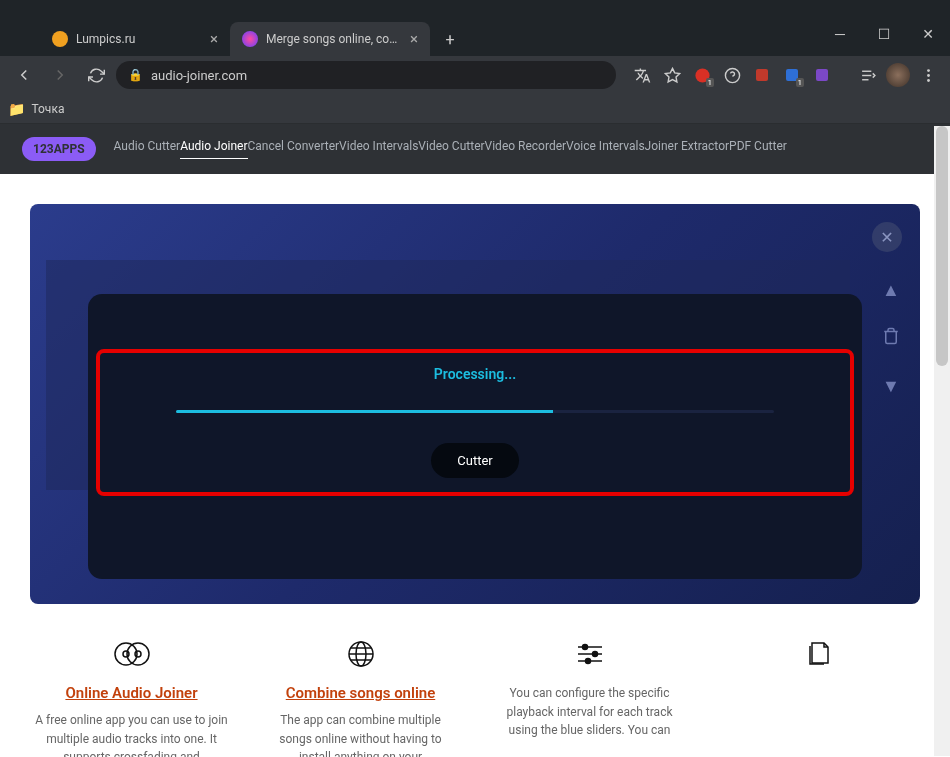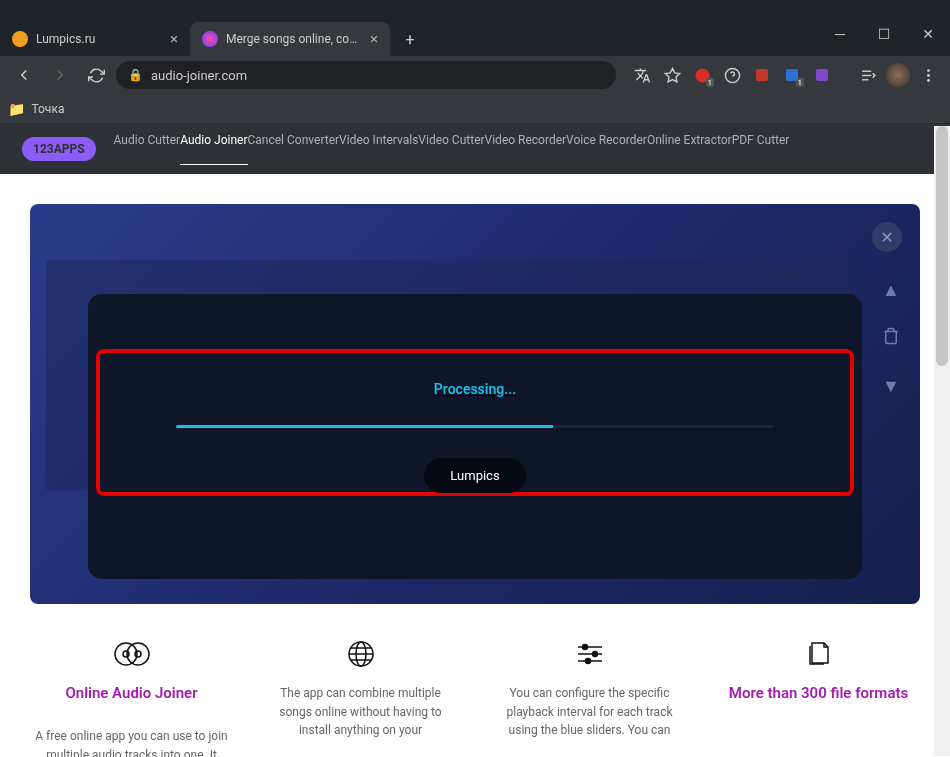--- a/index.html
+++ b/index.html
@@ -16,20 +16,21 @@
     }
     .titlebar {
       height: 18px;
       background: #1f2428;
     }
     .tabstrip {
       height: 38px;
       background: #1f2428;
       display: flex;
       align-items: flex-end;
+      padding-left: 40px;
     }
     .tab {
       height: 34px;
       display: flex;
       align-items: center;
       padding: 0 12px;
       gap: 8px;
       color: #ccc;
       font-size: 12px;
       min-width: 190px;
@@ -183,21 +184,21 @@
     .site-nav {
       display: flex;
       font-size: 12px;
     }
     .nav-link {
       color: #aab0b7;
     }
     .nav-link.active {
       color: #fff;
       border-bottom: 1px solid #fff;
-      padding-bottom: 17px;
+      padding-bottom: 5px;
     }
     .hero {
       margin: 30px 30px 0;
       background: linear-gradient(135deg, #2b3c8c 0%, #1e2a6b 50%, #15204f 100%);
       border-radius: 8px;
       height: 400px;
       position: relative;
     }
     .hero-close {
       position: absolute;
@@ -246,23 +247,22 @@
       right: 66px;
       top: 145px;
       height: 147px;
       border: 4px solid #e50000;
       border-radius: 8px;
     }
     .processing-wrap {
       position: absolute;
       left: 140px;
       right: 140px;
-      top: 177px;
+      top: 162px;
       text-align: center;
-      text-decoration: underline;
     }
     .processing-text {
       color: #1cbde0;
       font-size: 14px;
       font-weight: 600;
       margin-bottom: 28px;
     }
     .progress-bar {
       height: 3px;
       background: #1a2340;
@@ -298,22 +298,23 @@
       height: 36px;
       display: flex;
       align-items: center;
       justify-content: center;
       margin-bottom: 12px;
     }
     .feature-icon svg { stroke: #111; fill: none; stroke-width: 1.5; }
     .feature-title {
       font-size: 15px;
       font-weight: 600;
-      color: #a21caf;
-      margin-bottom: 25px;
+      color: #c2410c;
+      margin-bottom: 9px;
+      text-decoration: underline;
     }
     .feature-desc {
       font-size: 12px;
       color: #666;
       line-height: 1.55;
       padding: 0 4px;
     }
     .scrollbar {
       position: absolute;
       right: 0;
@@ -447,22 +448,22 @@
 <div class="page">
   <div class="site-header">
     <div class="logo-badge">123APPS</div>
     <div class="site-nav">
       <span class="nav-link">Audio Cutter</span>
       <span class="nav-link active">Audio Joiner</span>
       <span class="nav-link">Cancel Converter</span>
       <span class="nav-link">Video Intervals</span>
       <span class="nav-link">Video Cutter</span>
       <span class="nav-link">Video Recorder</span>
-      <span class="nav-link">Voice Recorder</span>
-      <span class="nav-link">Online Extractor</span>
+      <span class="nav-link">Voice Intervals</span>
+      <span class="nav-link">Joiner Extractor</span>
       <span class="nav-link">PDF Cutter</span>
     </div>
   </div>
 
   <div class="hero">
     <div class="hero-close">✕</div>
     <div class="hero-inner"></div>
     <div class="hero-sideicons">
       <span>▲</span>
       <span>
@@ -473,21 +474,21 @@
       </span>
       <span>▼</span>
     </div>
     <div class="overlay"></div>
     <div class="highlight-box"></div>
     <div class="processing-wrap">
       <div class="processing-text">Processing...</div>
       <div class="progress-bar">
         <div class="progress-fill"></div>
       </div>
-      <button class="cancel-btn">Lumpics</button>
+      <button class="cancel-btn">Cutter</button>
     </div>
   </div>
 
   <div class="features">
     <div class="feature">
       <div class="feature-icon">
         <svg width="40" height="30" viewBox="0 0 40 30">
             <circle cx="14" cy="15" r="11"></circle>
             <circle cx="14" cy="15" r="3"></circle>
             <circle cx="26" cy="15" r="11"></circle>
@@ -500,20 +501,21 @@
     <div class="feature">
       <div class="feature-icon">
         <svg width="30" height="30" viewBox="0 0 30 30">
             <circle cx="15" cy="15" r="12"></circle>
             <ellipse cx="15" cy="15" rx="5" ry="12"></ellipse>
             <line x1="3" y1="15" x2="27" y2="15"></line>
             <line x1="5" y1="9" x2="25" y2="9"></line>
             <line x1="5" y1="21" x2="25" y2="21"></line>
           </svg>
       </div>
+      <div class="feature-title">Combine songs online</div>
       <div class="feature-desc">The app can combine multiple songs online without having to install anything on your</div>
     </div>
     <div class="feature">
       <div class="feature-icon">
         <svg width="32" height="28" viewBox="0 0 32 28">
             <line x1="4" y1="7" x2="28" y2="7"></line>
             <circle cx="11" cy="7" r="2.5" fill="#111"></circle>
             <line x1="4" y1="14" x2="28" y2="14"></line>
             <circle cx="21" cy="14" r="2.5" fill="#111"></circle>
             <line x1="4" y1="21" x2="28" y2="21"></line>
@@ -523,20 +525,19 @@
       <div class="feature-desc">You can configure the specific playback interval for each track using the blue sliders. You can</div>
     </div>
     <div class="feature">
       <div class="feature-icon">
         <svg width="30" height="30" viewBox="0 0 30 30">
             <path d="M8 4 h12 l4 4 v16 h-16 z"></path>
             <path d="M6 7 v18 h14"></path>
             <path d="M20 4 v4 h4"></path>
           </svg>
       </div>
-      <div class="feature-title">More than 300 file formats</div>
     </div>
   </div>
 </div>
 
 <div class="scrollbar">
   <div class="thumb"></div>
 </div>
 
 </body></html>

